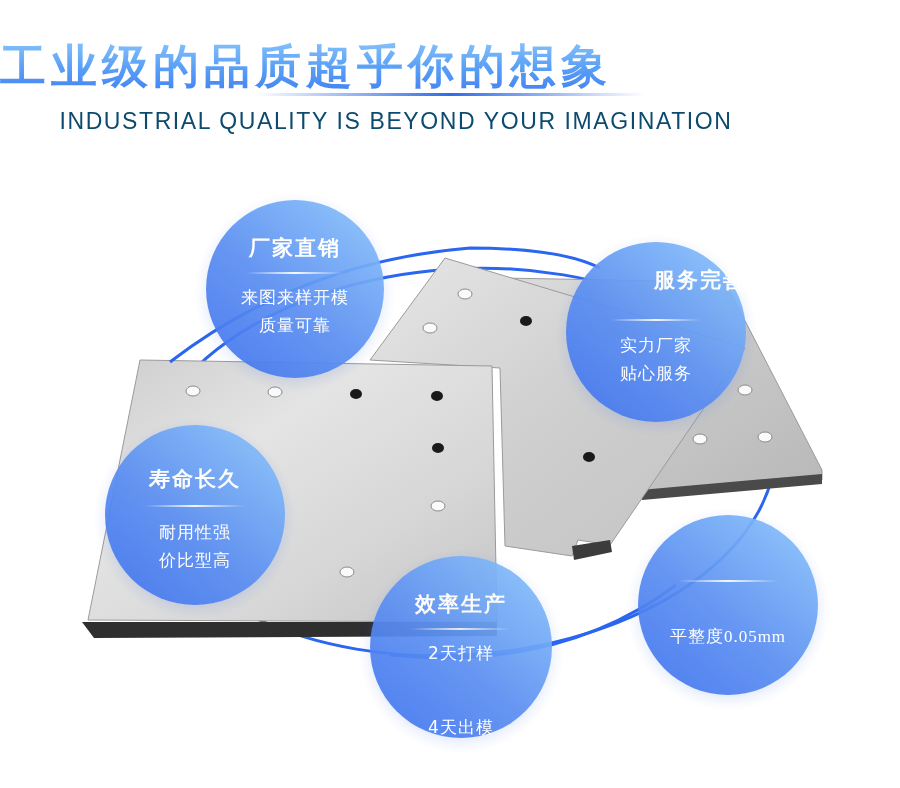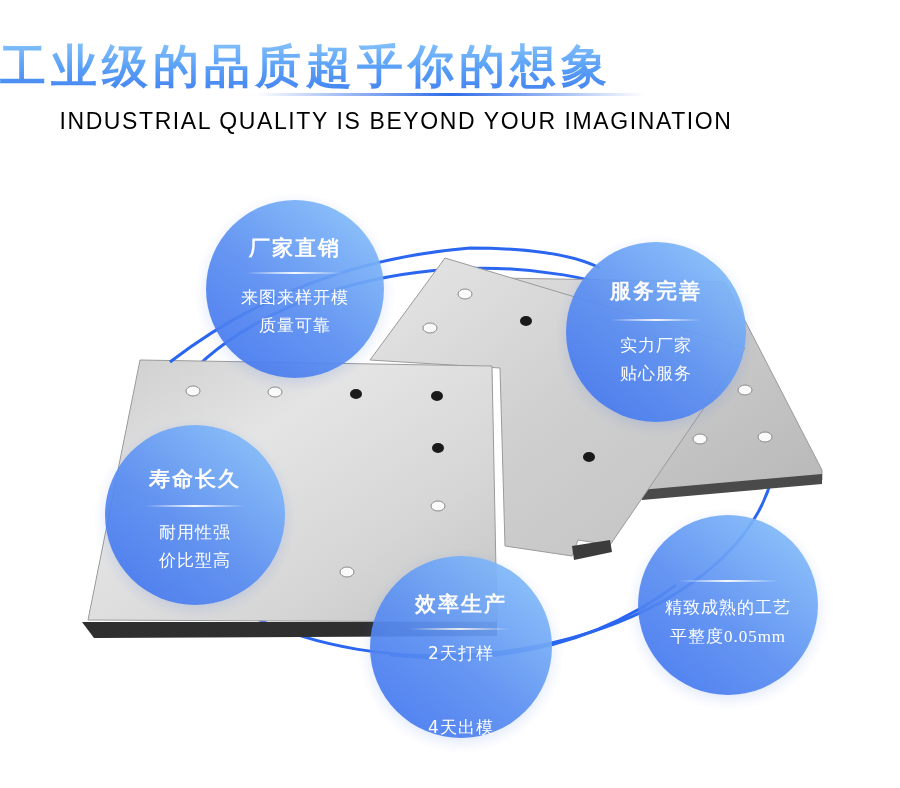--- a/index.html
+++ b/index.html
@@ -12,21 +12,21 @@
     background: linear-gradient(180deg, #8ec9fb 0%, #5aa0f6 50%, #3f7cf1 100%);
     -webkit-background-clip: text; background-clip: text; color: transparent;
   }
   .title-line {
     position: absolute; left: 255px; top: 93px; width: 390px; height: 3px;
     background: linear-gradient(90deg, rgba(59,116,238,0) 0%, #2f6ce8 50%, rgba(59,116,238,0) 100%);
   }
   .title-en {
     position: absolute; left: 0; top: 108px; width: 792px; text-align: center;
     font-family: "Liberation Sans", sans-serif;
-    font-size: 23px; letter-spacing: 1.6px; color: #000000;
+    font-size: 23px; letter-spacing: 1.6px; color: #0c4a6e;
   }
 
   .stage { position: absolute; left: 0; top: 0; width: 900px; height: 788px; }
 
   
   .orbit { position: absolute; left: 0; top: 0; }
 
   
   .plate { position: absolute; }
   .plate svg { display: block; }
@@ -121,21 +121,21 @@
   </svg>
 
   <div class="bubble" style="left:206px;top:200px;width:178px;height:178px;text-align:center;">
     <div class="b-title" style="top:34px;">厂家直销</div>
     <div class="b-rule" style="left:40px;width:98px;top:72px;"></div>
     <div class="b-line" style="top:86px;">来图来样开模</div>
     <div class="b-line" style="top:114px;">质量可靠</div>
   </div>
 
   <div class="bubble" style="left:566px;top:242px;width:180px;height:180px;">
-    <div class="b-title" style="top:35px;">服务完善</div>
+    <div class="b-title" style="top:24px;text-align:right;">服务完善</div>
     <div class="b-rule" style="left:45px;width:90px;top:77px;"></div>
     <div class="b-line" style="top:92px;">实力厂家</div>
     <div class="b-line" style="top:120px;">贴心服务</div>
   </div>
 
   <div class="bubble" style="left:105px;top:425px;width:180px;height:180px;">
     <div class="b-title" style="top:40px;">寿命长久</div>
     <div class="b-rule" style="left:40px;width:100px;top:80px;"></div>
     <div class="b-line" style="top:96px;">耐用性强</div>
     <div class="b-line" style="top:124px;">价比型高</div>
@@ -143,17 +143,16 @@
 
   <div class="bubble" style="left:370px;top:556px;width:182px;height:182px;">
     <div class="b-title" style="top:34px;">效率生产</div>
     <div class="b-rule" style="left:40px;width:100px;top:72px;"></div>
     <div class="b-line" style="top:86px;">2天打样</div>
     <div class="b-line" style="top:116px;margin-top:44px;">4天出模</div>
   </div>
 
   <div class="bubble" style="left:638px;top:515px;width:180px;height:180px;">
     <div class="b-rule" style="left:40px;width:100px;top:65px;"></div>
-    <div class="b-line" style="top:81px;">精致成熟的工艺</div>
     <div class="b-line" style="top:110px;font-family:Liberation Serif, serif;">平整度0.05mm</div>
   </div>
 
 </div>
 
 </body></html>

